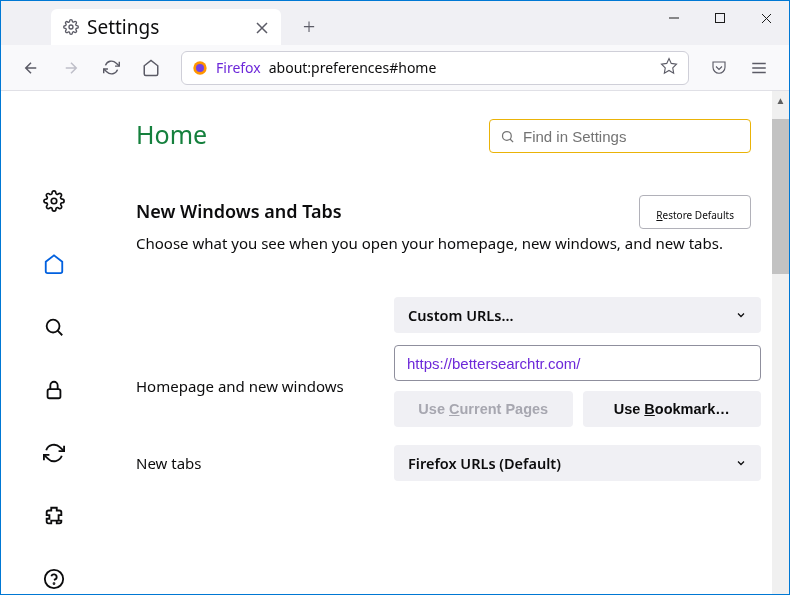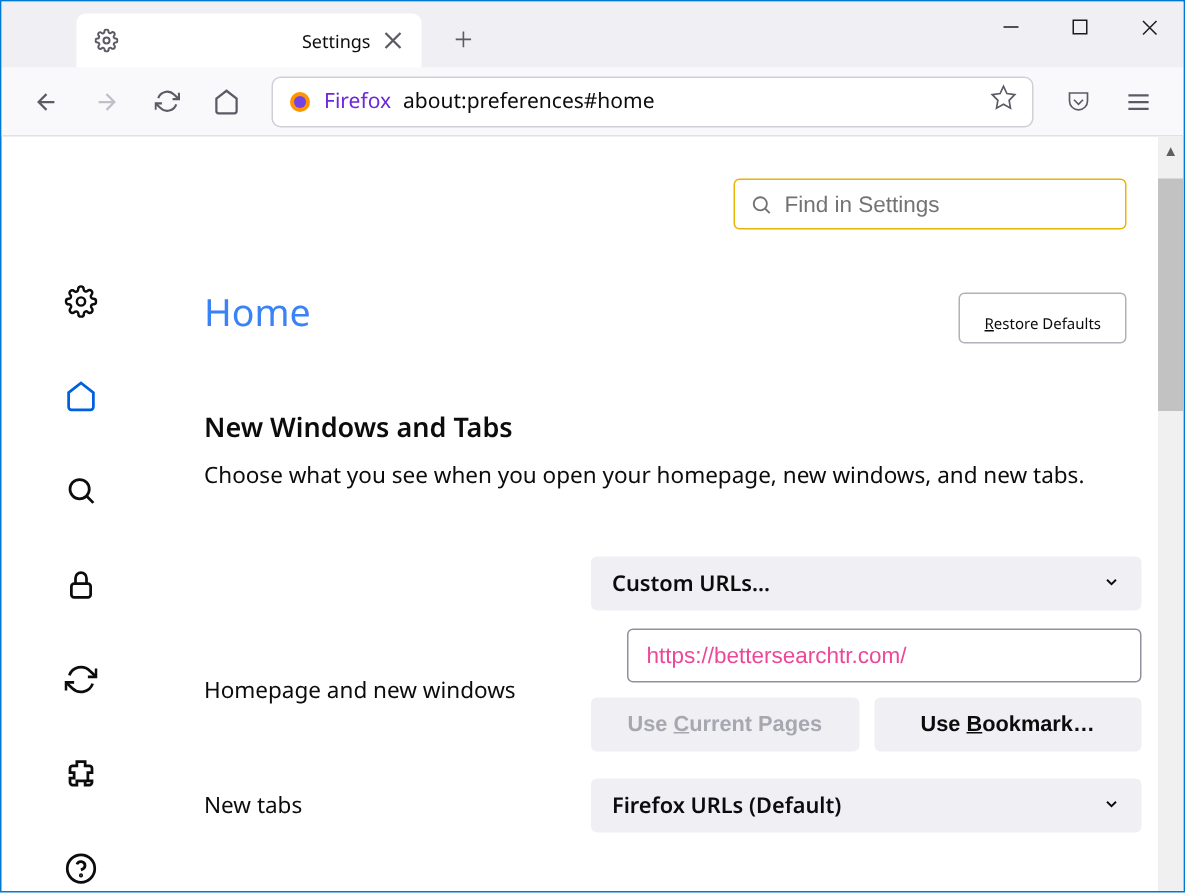--- a/index.html
+++ b/index.html
@@ -27,21 +27,21 @@
       height: 36px;
       margin-top: 8px;
       padding: 0 12px;
       display: flex;
       align-items: center;
       gap: 8px;
       min-width: 230px;
       position: relative;
     }
     .tab .favicon { width: 16px; height: 16px; color: #5b5b66; }
-    .tab .label { flex: 1; font-size: 12px; text-align: right; }
+    .tab .label { flex: 1; font-size: 19px; }
     .tab .close-icon { width: 14px; height: 14px; color: #5b5b66; cursor: pointer; }
     .new-tab {
       margin-left: 14px;
       margin-top: 6px;
       width: 28px; height: 28px;
       display: flex; align-items: center; justify-content: center;
       color: #5b5b66;
       cursor: pointer;
       font-size: 22px; font-weight: 300;
     }
@@ -155,22 +155,21 @@
     }
     .search-settings input {
       border: none; outline: none; flex: 1; font-size: 15px;
       color: #0c0c0d;
       background: transparent;
     }
     .search-settings input::placeholder { color: #737373; }
     h1.page-title {
       font-size: 25px;
       font-weight: 400;
-      color: #3b82f6;
-      margin-top: 74px;
+      color: #15803d;
       margin-bottom: 48px;
     }
     .restore-btn {
       position: absolute;
       top: 104px; right: 38px;
       height: 34px;
       padding: 12px 16px;
       border: 1px solid #b1b1b9;
       border-radius: 4px;
       background: #fff;
@@ -220,23 +219,22 @@
       position: absolute;
       right: 14px;
       color: #0c0c0d;
     }
     .text-input {
       height: 36px;
       border: 1px solid #8f8f9d;
       border-radius: 4px;
       padding: 12px 12px;
       font-size: 15px;
-      color: #ec4899;
+      color: #6d28d9;
       outline: none;
-      margin-left: 24px;
     }
     .button-row {
       display: flex;
       gap: 10px;
     }
     .button-row button {
       flex: 1;
       height: 36px;
       background: #f0f0f4;
       border: none;

